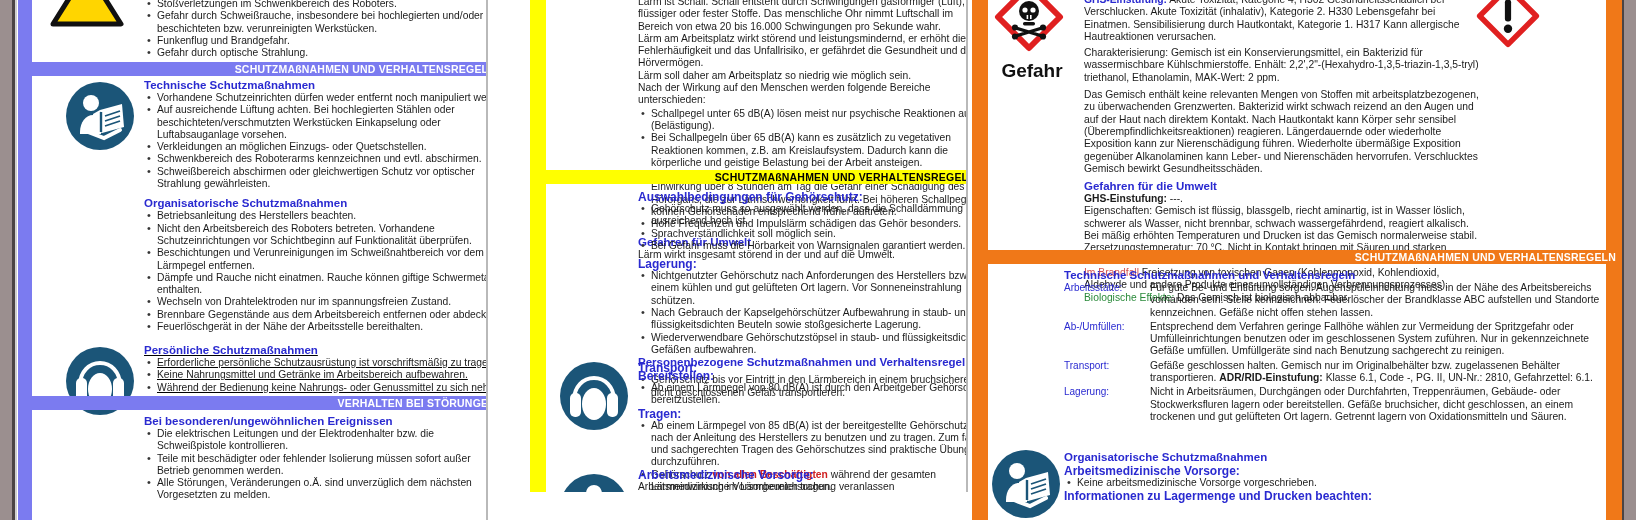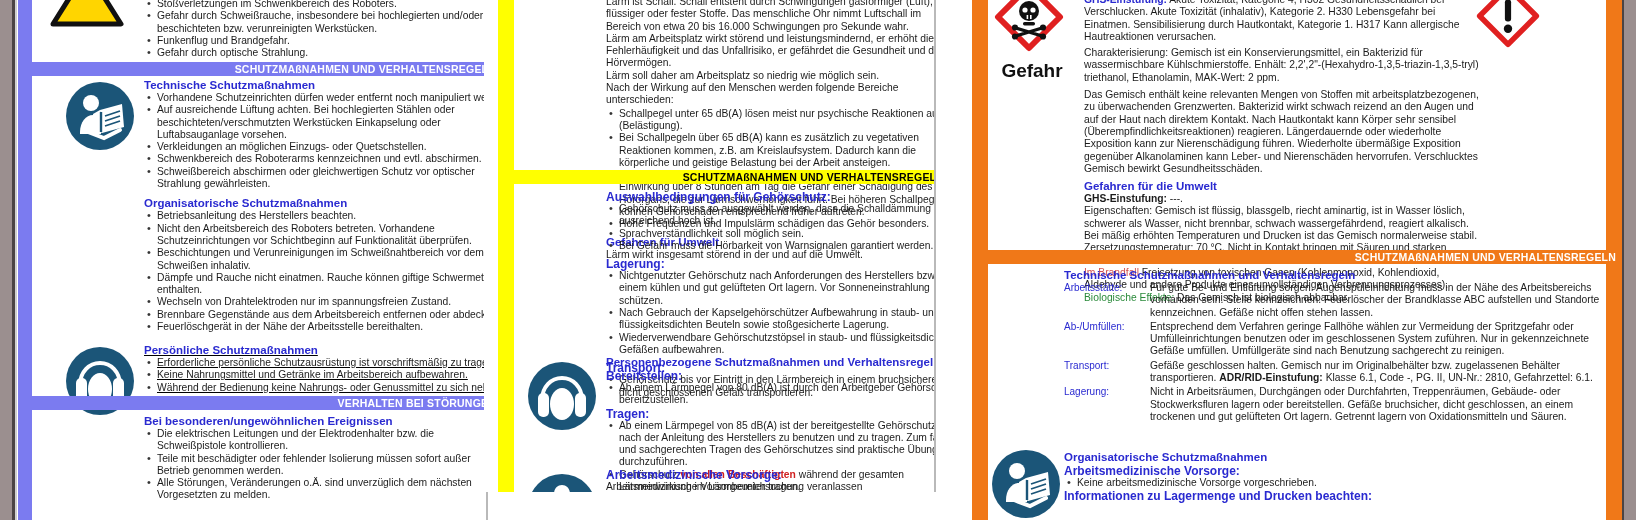--- a/index.html
+++ b/index.html
@@ -101,21 +101,21 @@
           <li>Vorhandene Schutzeinrichten dürfen weder entfernt noch manipuliert werden.</li>
           <li>Auf ausreichende Lüftung achten. Bei hochlegierten Stählen oder beschichteten/verschmutzten Werkstücken Einkapselung oder Luftabsauganlage vorsehen.</li>
           <li>Verkleidungen an möglichen Einzugs- oder Quetschstellen.</li>
           <li>Schwenkbereich des Roboterarms kennzeichnen und evtl. abschirmen.</li>
           <li>Schweißbereich abschirmen oder gleichwertigen Schutz vor optischer Strahlung gewährleisten.</li>
         </ul>
         <div class="h3" style="margin-top:7px;">Organisatorische Schutzmaßnahmen</div>
         <ul class="ul">
           <li>Betriebsanleitung des Herstellers beachten.</li>
           <li>Nicht den Arbeitsbereich des Roboters betreten. Vorhandene Schutzeinrichtungen vor Schichtbeginn auf Funktionalität überprüfen.</li>
-          <li>Beschichtungen und Verunreinigungen im Schweißnahtbereich vor dem Schweißen inhalativ.</li>
+          <li>Beschichtungen und Verunreinigungen im Schweißnahtbereich vor dem Lärmpegel entfernen.</li>
           <li>Dämpfe und Rauche nicht einatmen. Rauche können giftige Schwermetalle enthalten.</li>
           <li>Wechseln von Drahtelektroden nur im spannungsfreien Zustand.</li>
           <li>Brennbare Gegenstände aus dem Arbeitsbereich entfernen oder abdecken.</li>
           <li>Feuerlöschgerät in der Nähe der Arbeitsstelle bereithalten.</li>
         </ul>
       </div>
     </div>
 
     <div class="block" style="left:14px;top:345px;width:470px;background:#fff;">
       <div class="icon" style="left:32px;top:0px;">
@@ -144,21 +144,21 @@
       <ul class="ul">
         <li>Die elektrischen Leitungen und der Elektrodenhalter bzw. die Schweißpistole kontrollieren.</li>
         <li>Teile mit beschädigter oder fehlender Isolierung müssen sofort außer Betrieb genommen werden.</li>
         <li>Alle Störungen, Veränderungen o.Ä. sind unverzüglich dem nächsten Vorgesetzten zu melden.</li>
       </ul>
     </div>
 
     <div class="shadowline"></div>
   </div>
 
-  <div class="sheet" style="left:484px;width:452px;height:492px;">
+  <div class="sheet" style="left:516px;width:452px;height:492px;">
     <div style="position:absolute;left:14px;top:-40px;width:452px;height:600px;border:16px solid #ffff00;border-right:0;box-sizing:border-box;background:#ffffff;"></div>
 
     <div class="block" style="left:122px;top:-4px;width:350px;">
       <p class="p">Lärm ist Schall. Schall entsteht durch Schwingungen gasförmiger (Luft), flüssiger oder fester Stoffe. Das menschliche Ohr nimmt Luftschall im Bereich von etwa 20 bis 16.000 Schwingungen pro Sekunde wahr.</p>
       <p class="p">Lärm am Arbeitsplatz wirkt störend und leistungsmindernd, er erhöht die Fehlerhäufigkeit und das Unfallrisiko, er gefährdet die Gesundheit und das Hörvermögen.</p>
       <p class="p">Lärm soll daher am Arbeitsplatz so niedrig wie möglich sein.</p>
       <p class="p">Nach der Wirkung auf den Menschen werden folgende Bereiche unterschieden:</p>
       <ul class="ul" style="margin-top:1px;">
         <li>Schallpegel unter 65 dB(A) lösen meist nur psychische Reaktionen aus (Belästigung).</li>
         <li>Bei Schallpegeln über 65 dB(A) kann es zusätzlich zu vegetativen Reaktionen kommen, z.B. am Kreislaufsystem. Dadurch kann die körperliche und geistige Belastung bei der Arbeit ansteigen.</li>

